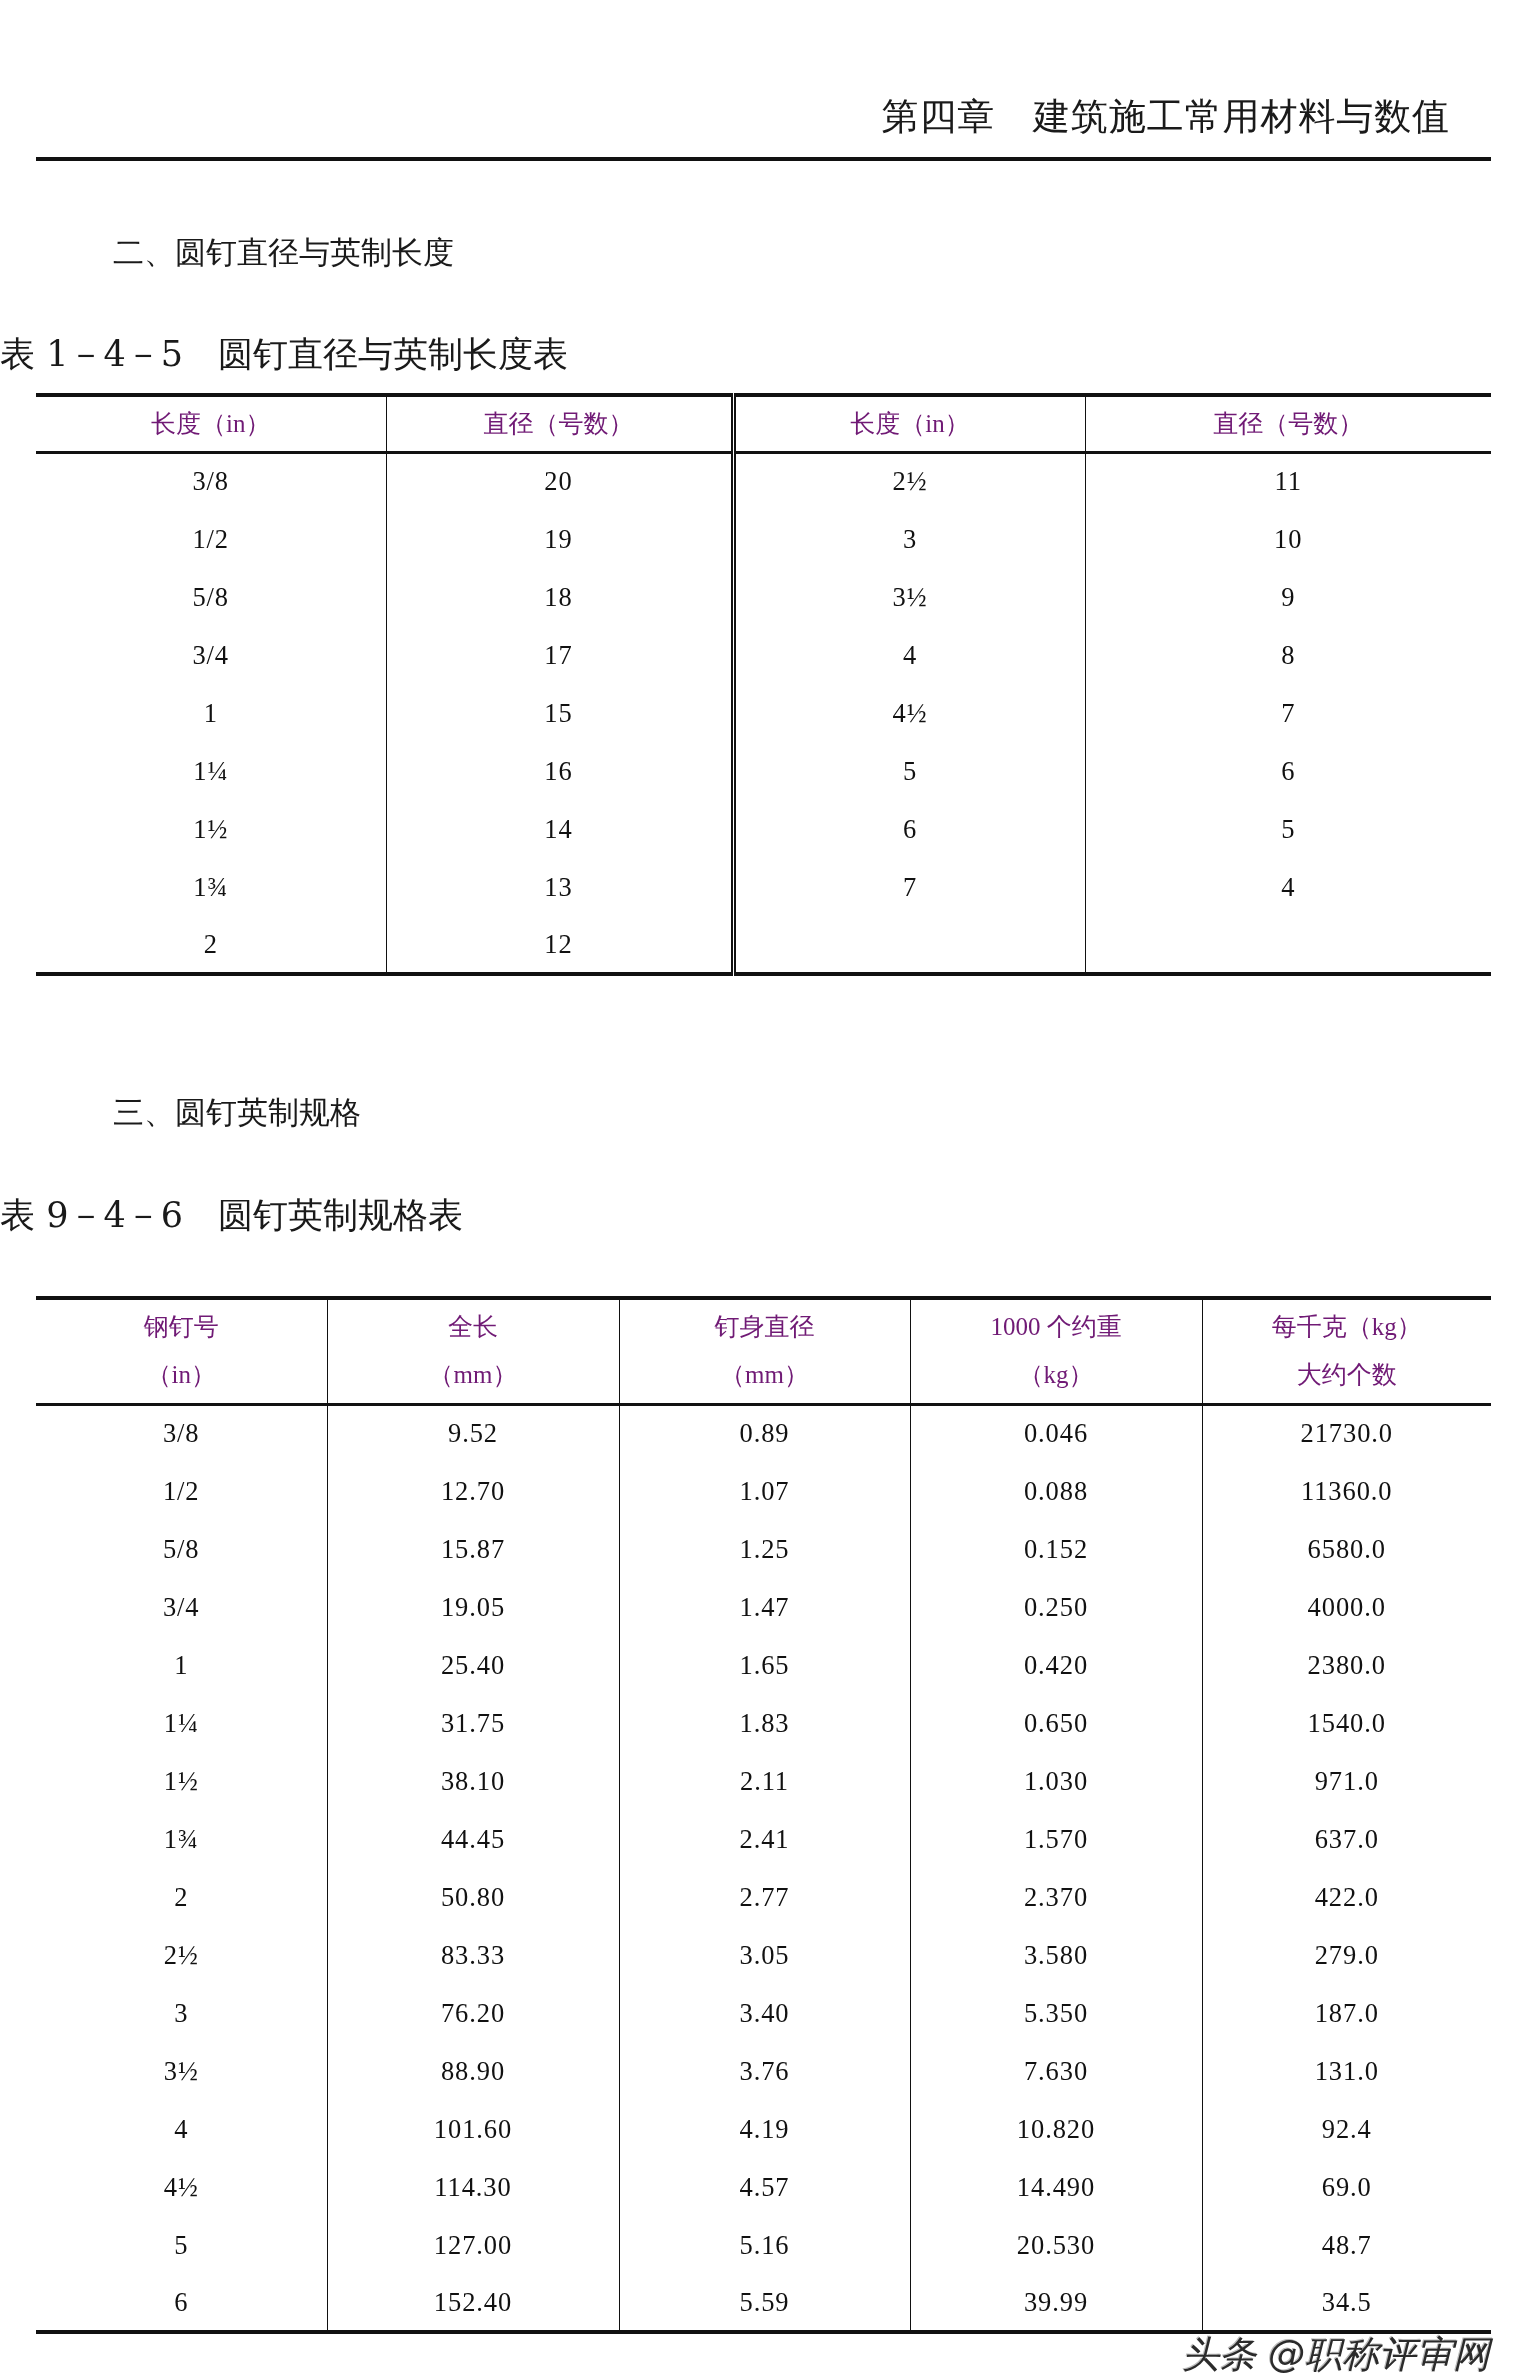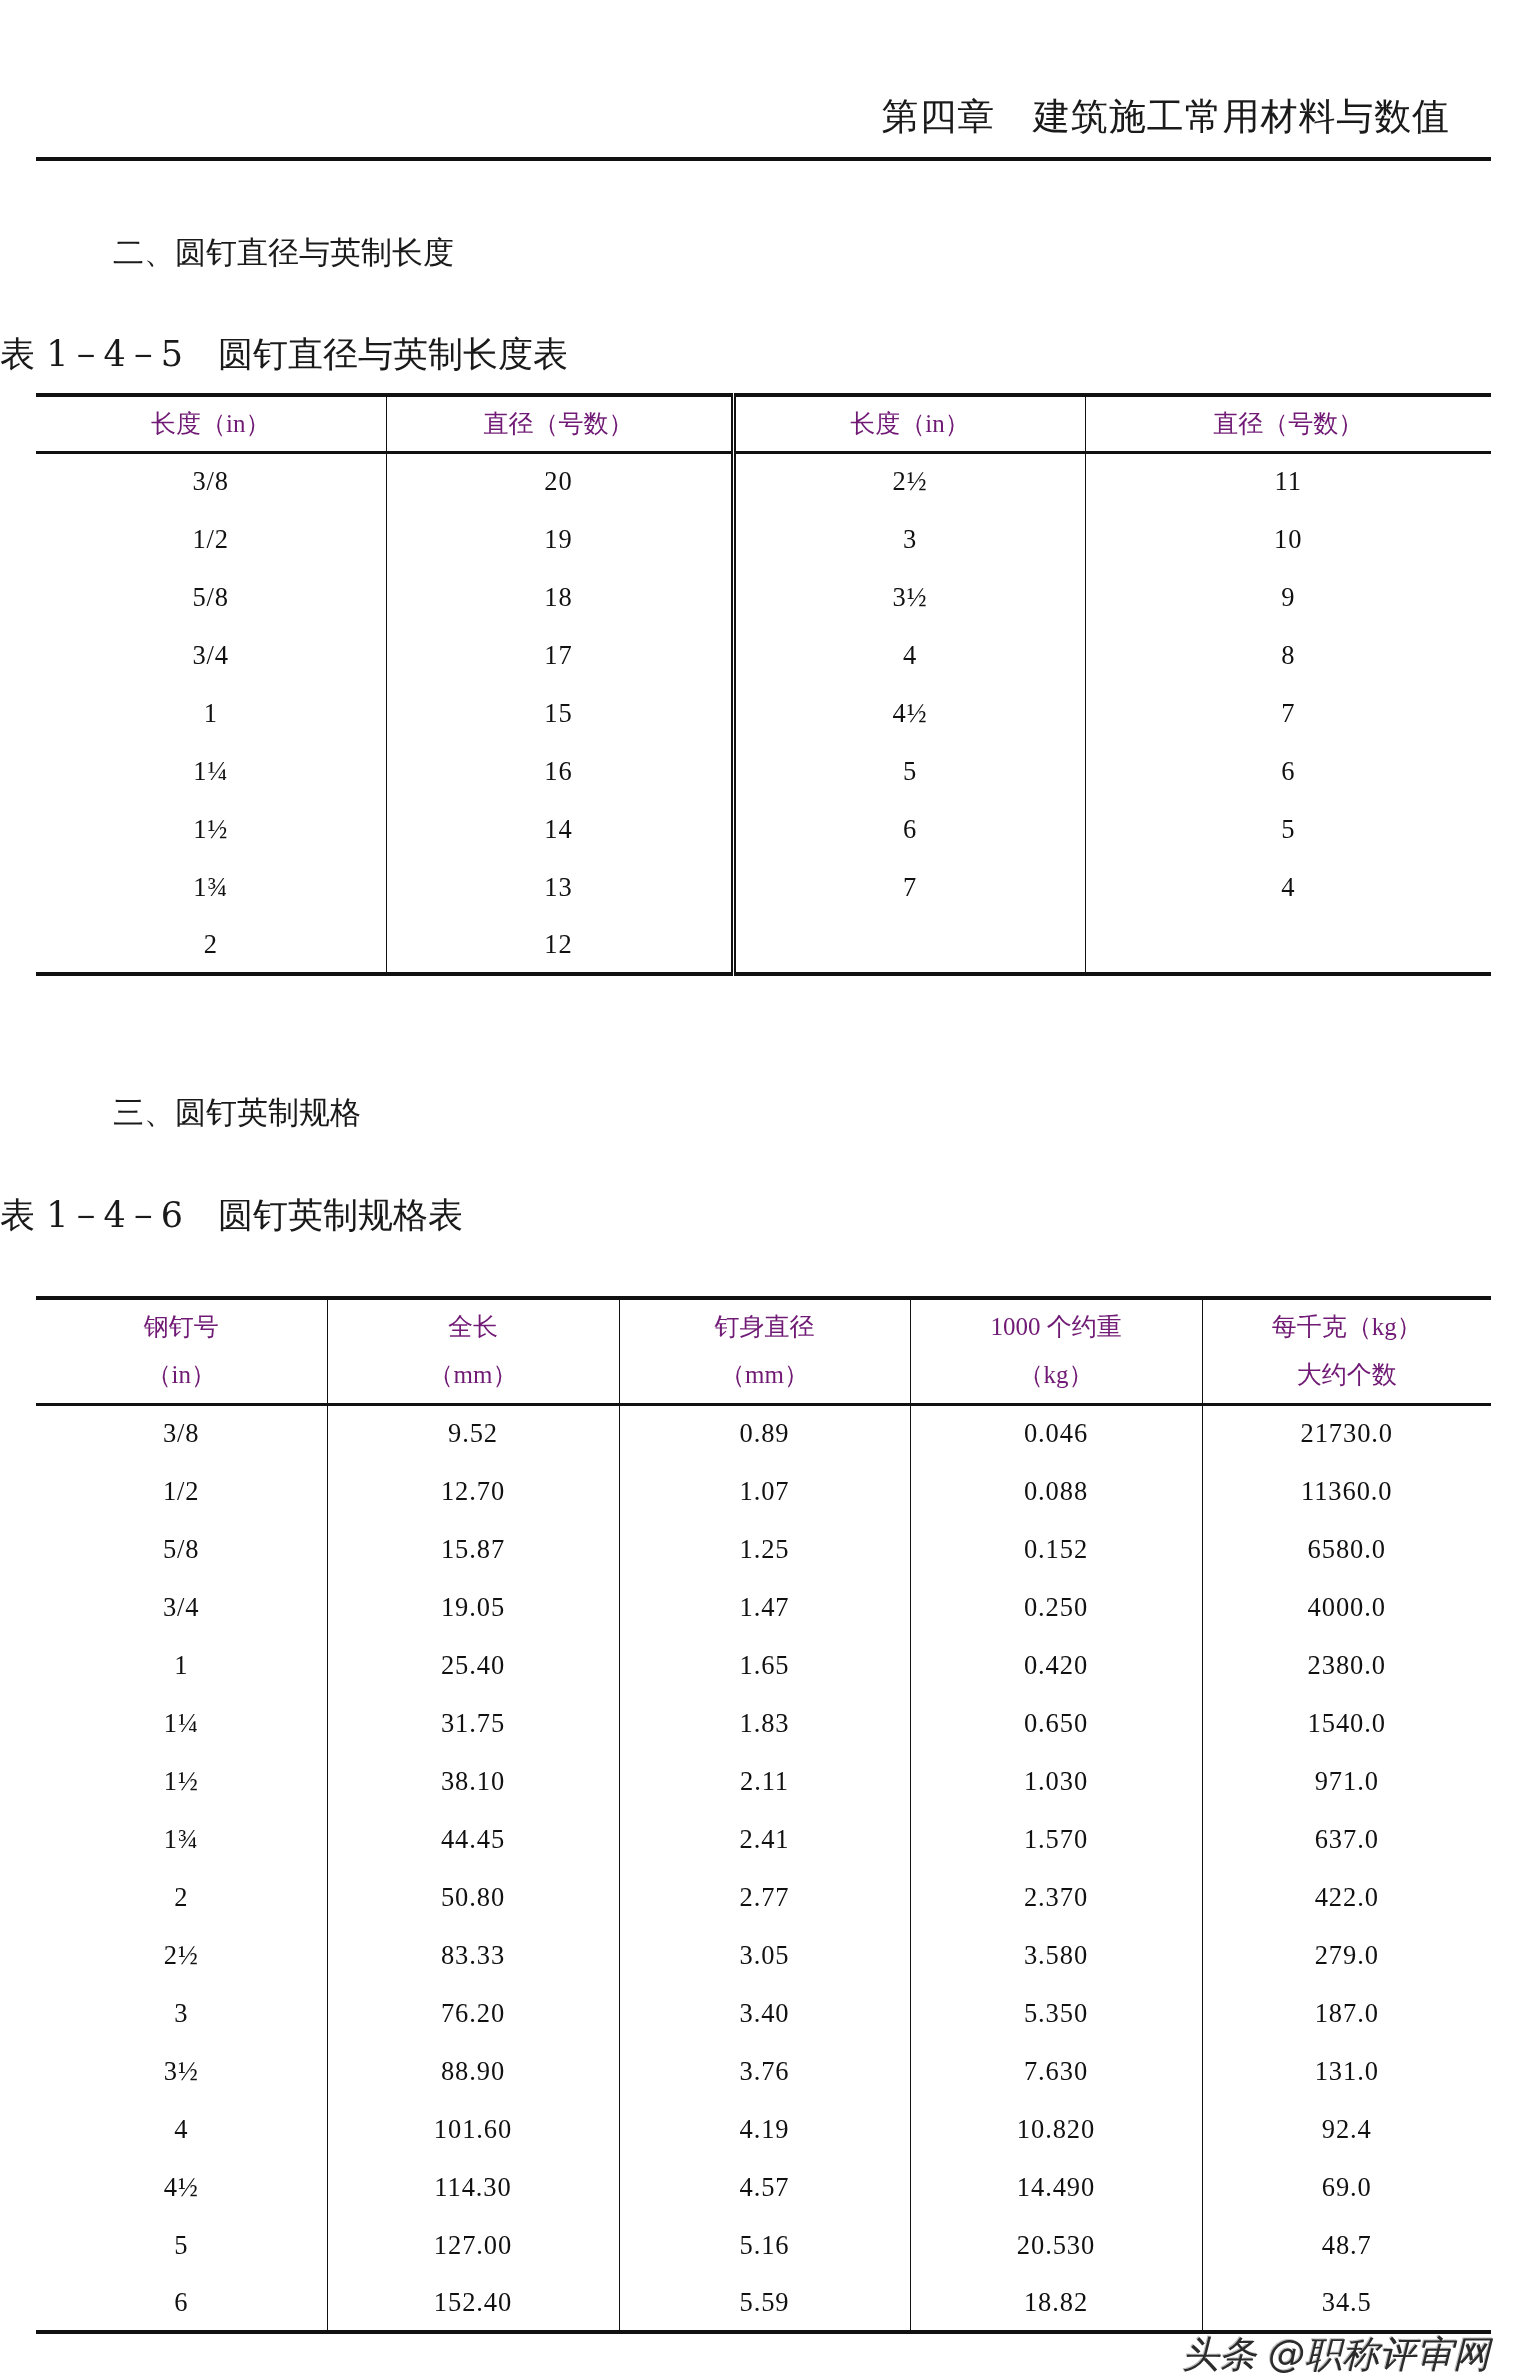--- a/index.html
+++ b/index.html
@@ -125,21 +125,21 @@
       <tr>
         <td>2</td>
         <td class="vline">12</td>
         <td class="dline"></td>
         <td class="vline"></td>
       </tr>
     </tbody>
 </table>
 
 <div class="abs section-title" style="top:1063px">三、圆钉英制规格</div>
-<div class="abs caption" style="top:1170px">表 1－4－6　圆钉英制规格表</div>
+<div class="abs caption" style="top:1170px">表 9－4－6　圆钉英制规格表</div>
 
 <table class="grid" id="t2">
   <colgroup>
     <col style="width:291px">
       <col style="width:292px">
       <col style="width:291px">
       <col style="width:292px">
       <col style="width:289px">
   </colgroup>
   <thead>
@@ -269,20 +269,20 @@
         <td>5</td>
         <td class="vline">127.00</td>
         <td class="vline">5.16</td>
         <td class="vline">20.530</td>
         <td class="vline">48.7</td>
       </tr>
       <tr>
         <td>6</td>
         <td class="vline">152.40</td>
         <td class="vline">5.59</td>
-        <td class="vline">18.82</td>
+        <td class="vline">39.99</td>
         <td class="vline">34.5</td>
       </tr>
     </tbody>
 </table>
 
 <div class="abs watermark">头条 @职称评审网</div>
 
 
 </body></html>

